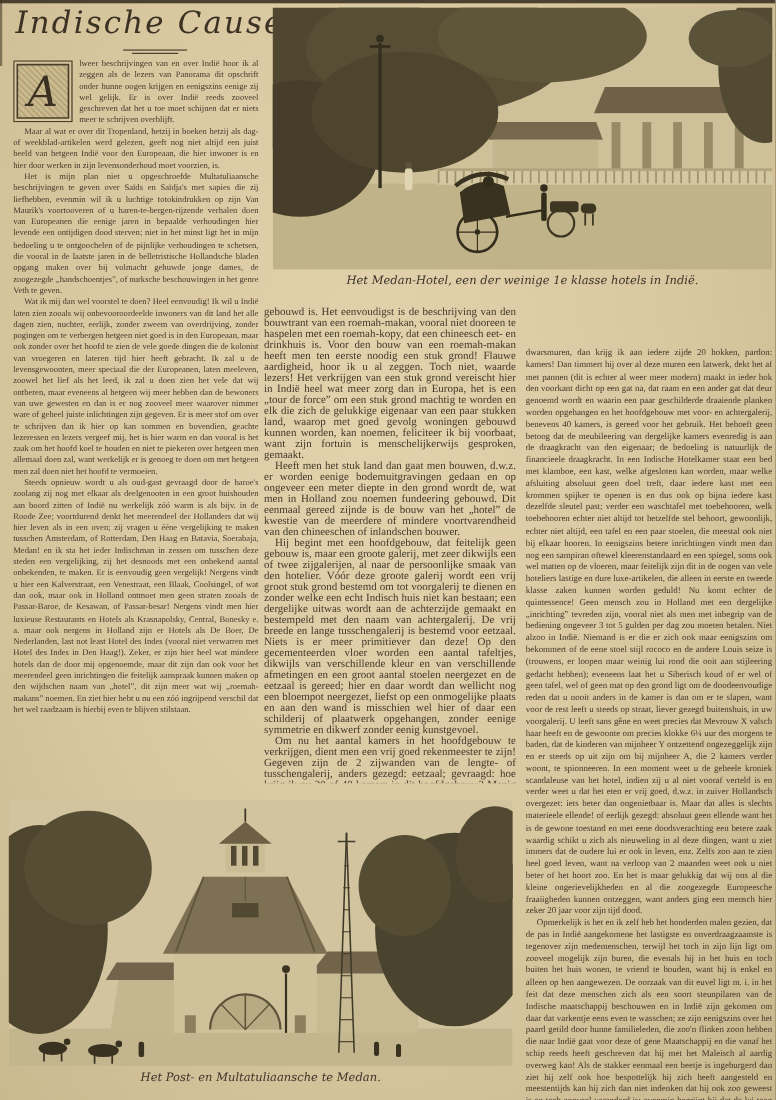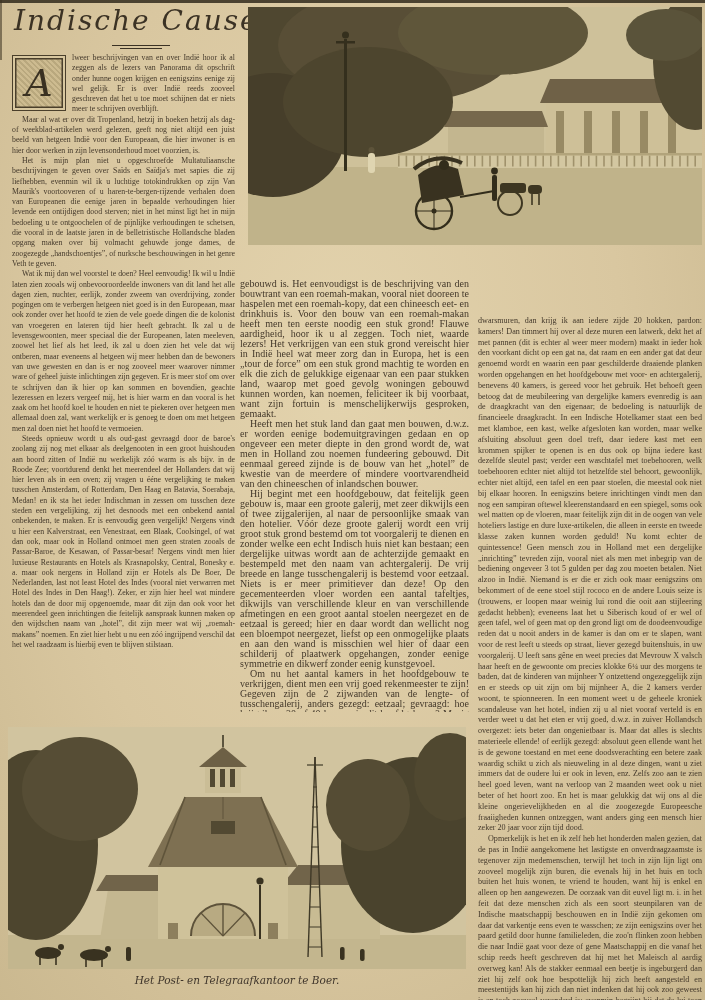--- a/index.html
+++ b/index.html
@@ -114,20 +114,21 @@
       <g>
         <circle cx="262" cy="196" r="12" fill="none" stroke="#37311e" stroke-width="2"></circle>
         <rect x="252" y="176" width="26" height="10" rx="3" fill="#37311e"></rect>
         <rect x="280" y="178" width="14" height="9" rx="4" fill="#37311e"></rect>
         <line x1="284" y1="187" x2="284" y2="198" stroke="#37311e" stroke-width="1.6"></line>
         <line x1="291" y1="187" x2="291" y2="198" stroke="#37311e" stroke-width="1.6"></line>
       </g>
       <rect x="0" y="0" width="454" height="238" fill="#8a7a5c" opacity="0.07"></rect>
     </svg>
   </figure>
+  <figcaption class="caption caption-top">Het Medan-Hotel, een der weinige 1e klasse hotels in Indië.</figcaption>
 
   <div class="col col1">
     <p class="flush"><span class="dropcap">A</span><span>lweer beschrijvingen van en over Indië hoor ik al zeggen als de lezers van Panorama dit opschrift onder hunne oogen krijgen en eenigszins eenige zij wel gelijk. Er is over Indië reeds zooveel geschreven dat het u toe moet schijnen dat er niets meer te schrijven overblijft.</span></p>
     <p>Maar al wat er over dit Tropenland, hetzij in boeken hetzij als dag- of weekblad-artikelen werd gelezen, geeft nog niet altijd een juist beeld van hetgeen Indië voor den Europeaan, die hier inwoner is en hier door werken in zijn levensonderhoud moet voorzien, is.</p>
     <p>Het is mijn plan niet u opgeschroefde Multatuliaansche beschrijvingen te geven over Saïds en Saïdja's met sapies die zij liefhebben, evenmin wil ik u luchtige totokindrukken op zijn Van Maurik's voortooveren of u haren-te-bergen-rijzende verhalen doen van Europeanen die eenige jaren in bepaalde verhoudingen hier levende een ontijdigen dood sterven; niet in het minst ligt het in mijn bedoeling u te ontgoochelen of de pijnlijke verhoudingen te schetsen, die vooral in de laatste jaren in de belletristische Hollandsche bladen opgang maken over bij volmacht gehuwde jonge dames, de zoogezegde „handschoentjes”, of nurksche beschouwingen in het genre Veth te geven.</p>
     <p>Wat ik mij dan wel voorstel te doen? Heel eenvoudig! Ik wil u Indië laten zien zooals wij onbevooroordeelde inwoners van dit land het alle dagen zien, nuchter, eerlijk, zonder zweem van overdrijving, zonder pogingen om te verbergen hetgeen niet goed is in den Europeaan, maar ook zonder over het hoofd te zien de vele goede dingen die de kolonist van vroegeren en lateren tijd hier heeft gebracht. Ik zal u de levensgewoonten, meer speciaal die der Europeanen, laten meeleven, zoowel het lief als het leed, ik zal u doen zien het vele dat wij ontberen, maar eveneens al hetgeen wij meer hebben dan de bewoners van uwe gewesten en dan is er nog zooveel meer waarover nimmer ware of geheel juiste inlichtingen zijn gegeven. Er is meer stof om over te schrijven dan ik hier op kan sommen en bovendien, geachte lezeressen en lezers vergeef mij, het is hier warm en dan vooral is het zaak om het hoofd koel te houden en niet te piekeren over hetgeen men allemaal doen zal, want werkelijk er is genoeg te doen om met hetgeen men zal doen niet het hoofd te vermoeien.</p>
     <p>Steeds opnieuw wordt u als oud-gast gevraagd door de baroe's zoolang zij nog met elkaar als deelgenooten in een groot huishouden aan boord zitten of Indië nu werkelijk zóó warm is als bijv. in de Roode Zee; voortdurend denkt het meerendeel der Hollanders dat wij hier leven als in een oven; zij vragen u ééne vergelijking te maken tusschen Amsterdam, of Rotterdam, Den Haag en Batavia, Soerabaja, Medan! en ik sta het ieder Indischman in zessen om tusschen deze steden een vergelijking, zij het desnoods met een onbekend aantal onbekenden, te maken. Er is eenvoudig geen vergelijk! Nergens vindt u hier een Kalverstraat, een Venestraat, een Blaak, Coolsingel, of wat dan ook, maar ook in Holland ontmoet men geen straten zooals de Passar-Baroe, de Kesawan, of Passar-besar! Nergens vindt men hier luxieuse Restaurants en Hotels als Krasnapolsky, Central, Bonesky e. a. maar ook nergens in Holland zijn er Hotels als De Boer, De Nederlanden, last not least Hotel des Indes (vooral niet verwarren met Hotel des Indes in Den Haag!). Zeker, er zijn hier heel wat mindere hotels dan de door mij opgenoemde, maar dit zijn dan ook voor het meerendeel geen inrichtingen die feitelijk aanspraak kunnen maken op den wijdschen naam van „hotel”, dit zijn meer wat wij „roemah-makans” noemen. En ziet hier hebt u nu een zóó ingrijpend verschil dat het wel raadzaam is hierbij even te blijven stilstaan.</p>
   </div>
 
   <div class="col col2">
@@ -205,14 +206,14 @@
         <line x1="78" y1="232" x2="78" y2="240" stroke="#332d1c" stroke-width="1.6"></line>
         <line x1="94" y1="232" x2="94" y2="240" stroke="#332d1c" stroke-width="1.6"></line>
         <circle cx="100" cy="222" r="3" fill="#332d1c"></circle>
         <rect x="118" y="220" width="5" height="14" rx="2" fill="#332d1c"></rect>
         <rect x="332" y="220" width="4.6" height="13" rx="2" fill="#332d1c"></rect>
         <rect x="352" y="222" width="4.6" height="12" rx="2" fill="#332d1c"></rect>
       </g>
       <rect x="0" y="0" width="458" height="242" fill="#8a7a5c" opacity="0.07"></rect>
     </svg>
   </figure>
-  <figcaption class="caption caption-bottom">Het Post- en Telegraafkantoor te Boer.</figcaption>
+  <figcaption class="caption caption-bottom">Het Post- en Multatuliaansche te Medan.</figcaption>
 </div>
 
 </body></html>

